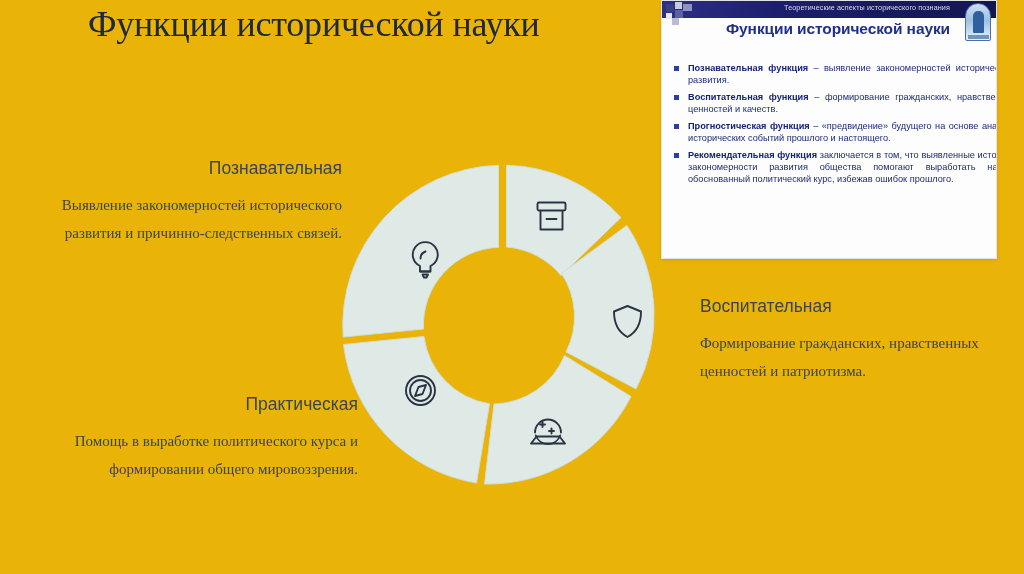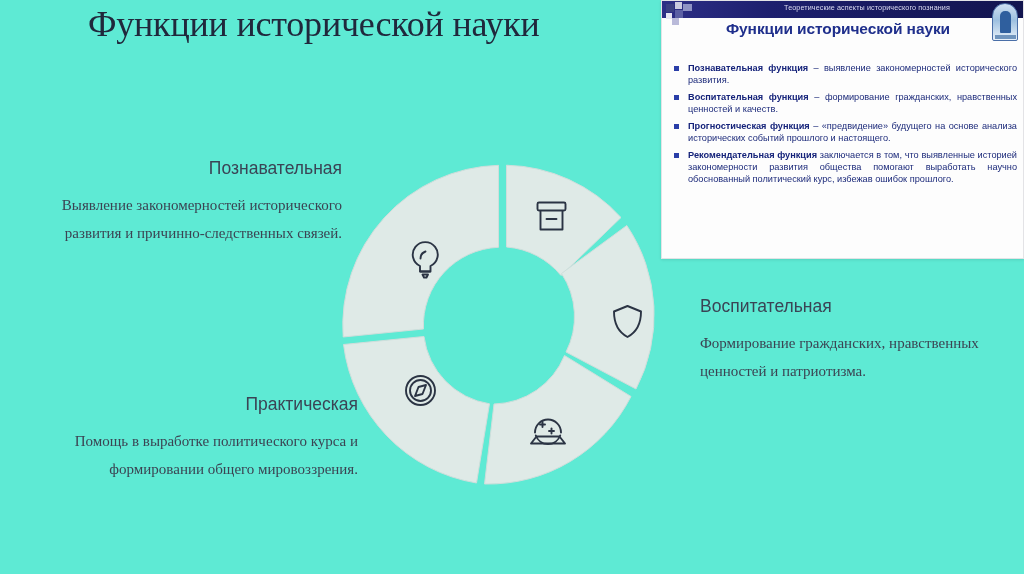--- a/index.html
+++ b/index.html
@@ -2,21 +2,21 @@
 <html><head>
 <meta charset="utf-8">
 <style>
   * { box-sizing: border-box; margin: 0; padding: 0; }
   html, body {
     width: 1024px; height: 574px;
     background: #ffffff;
     font-family: "Liberation Serif", serif;
     overflow: hidden;
   }
-  #page { position: relative; width: 1024px; height: 574px; background: #5eead4; }
+  #page { position: relative; width: 1024px; height: 574px; background: #eab308; }
 
   
   #main-title {
     position: absolute;
     left: 88px; top: 4px;
     width: 580px;
     font-family: "Liberation Serif", serif;
     font-size: 36px;
     font-weight: 400;
     color: #20283c;
@@ -51,21 +51,21 @@
   #callout-opytnaya        { left: 402px; top: 52px;  width: 258px; }
   #callout-poznavatelnaya  { left: 52px;  top: 158px; width: 290px; }
   #callout-prakticheskaya  { left: 58px;  top: 358px; width: 300px; margin-top: 36px; }
   #callout-vospitatelnaya  { left: 700px; top: 268px; width: 300px; margin-top: 28px; }
   #callout-prognosticheskaya { left: 700px; top: 402px; width: 305px; }
 
   
   #inset-panel {
     position: absolute;
     left: 661px; top: 0px;
-    width: 363px; height: 259px;
+    width: 336px; height: 259px;
     background: #fdfdfd;
     border: 1px solid #e3e3e6;
     box-shadow: 0 1px 3px rgba(0,0,0,0.10);
     overflow: hidden;
   }
   #inset-topbar {
     position: absolute; left: 0; top: 0;
     width: 363px; height: 17px;
     background: linear-gradient(90deg,#2d2f86 0%,#1d1f6e 30%,#12144e 100%);
   }

